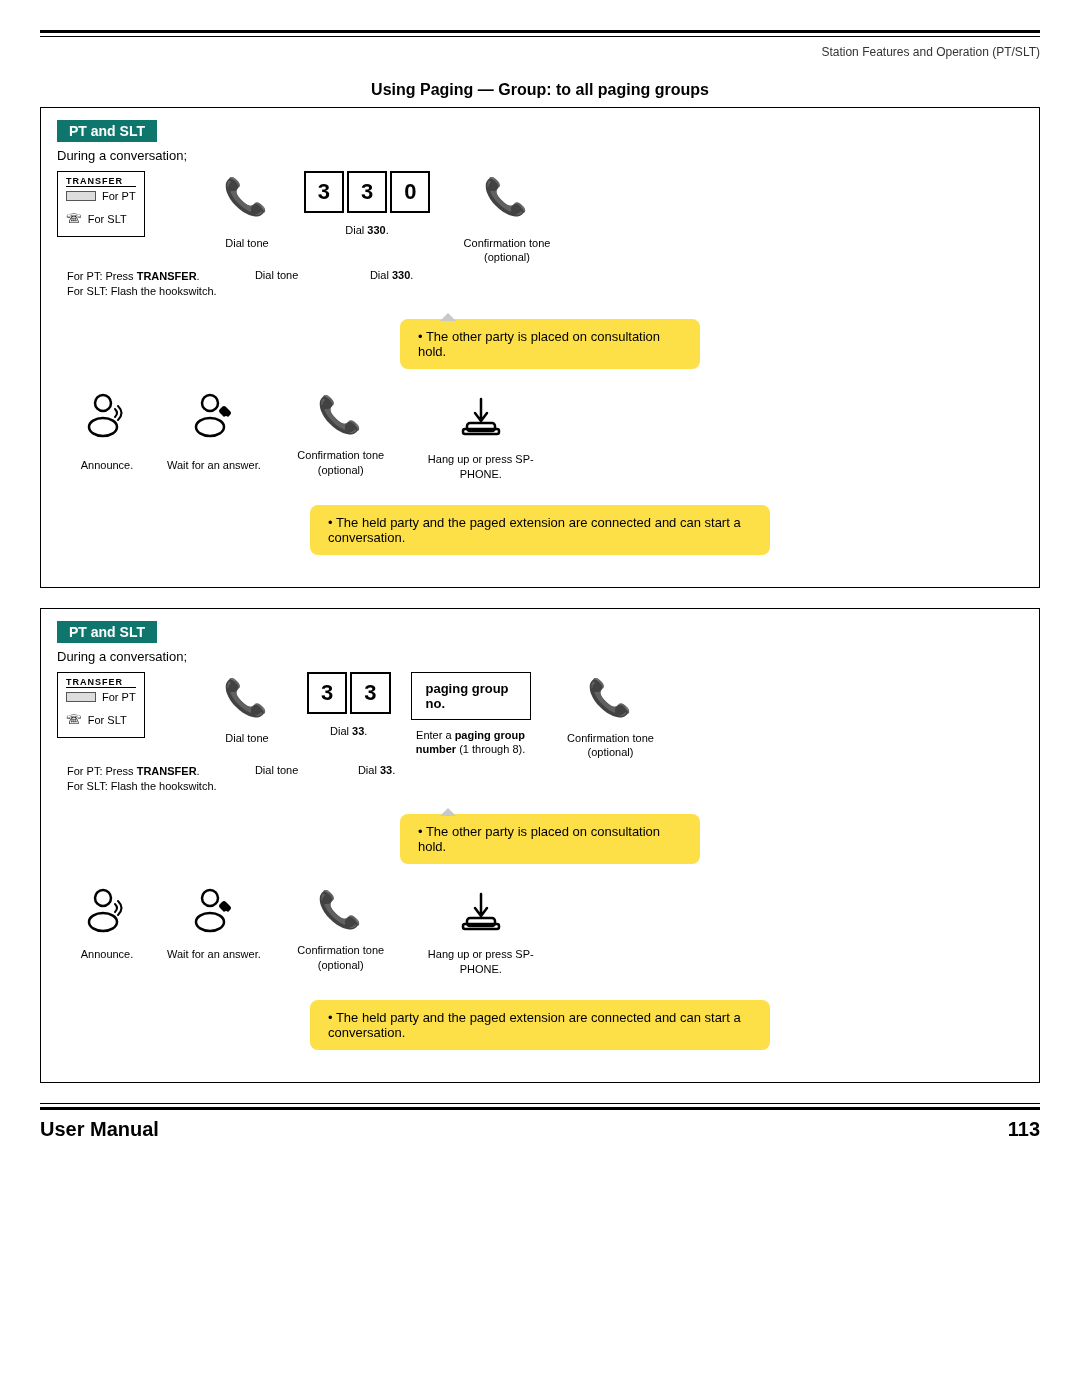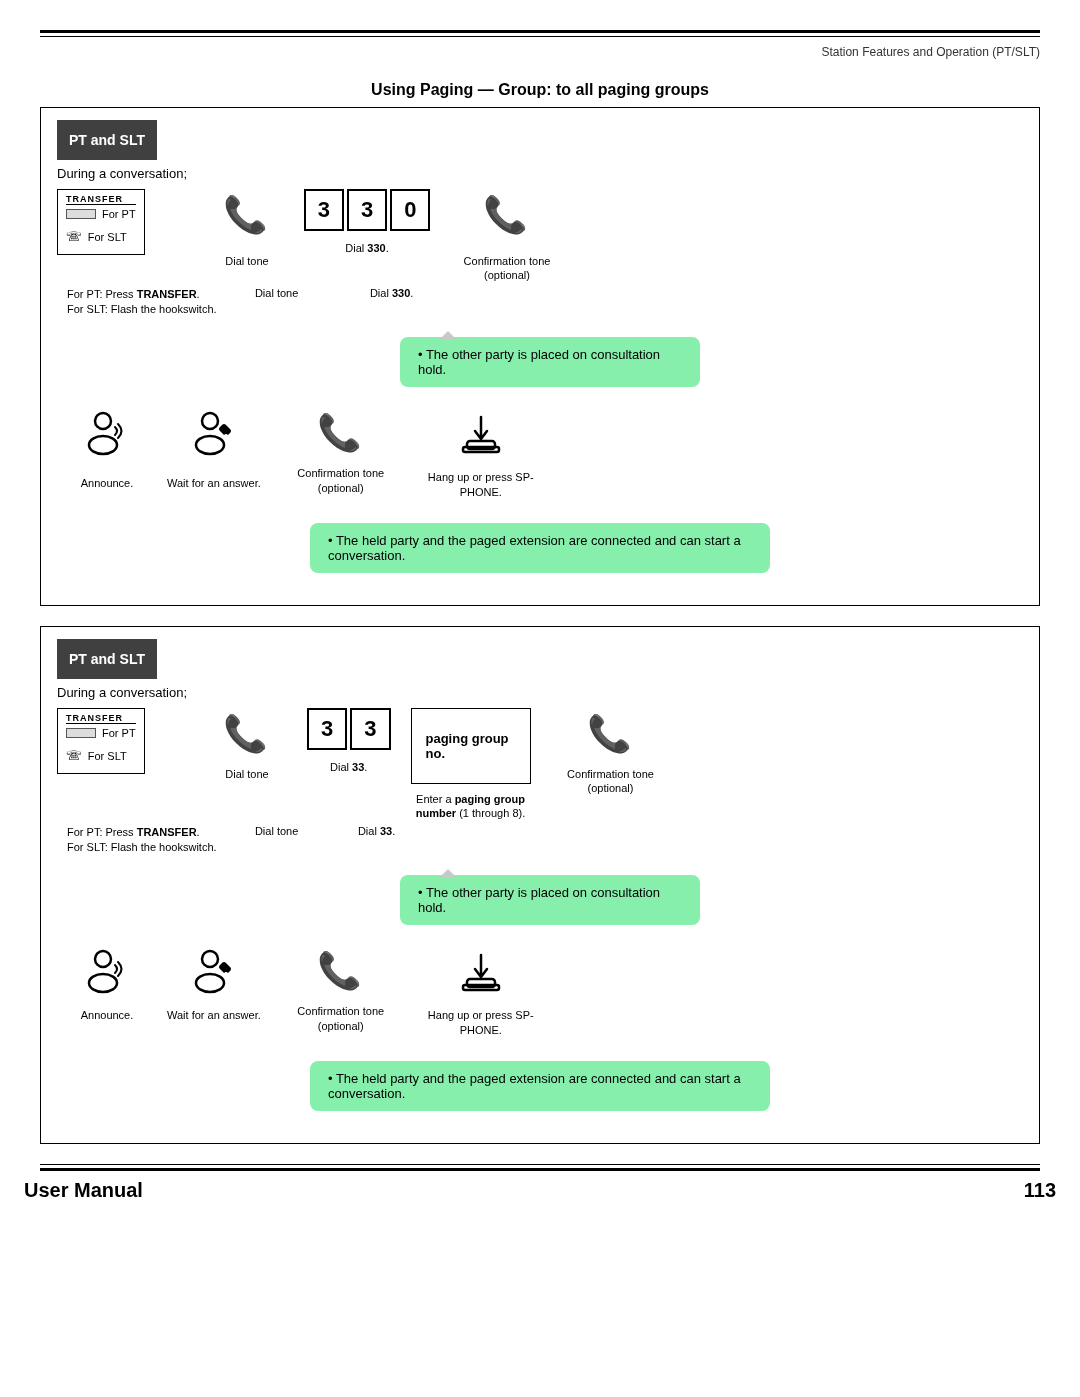--- a/index.html
+++ b/index.html
@@ -39,25 +39,25 @@
       font-weight: bold;
       margin: 18px 40px 8px;
     }
     .box {
       border: 1.5px solid #000;
       margin: 0 40px 20px;
       padding: 12px 16px 16px;
       background: #fff;
     }
     .box-header {
-      background: #404040;
+      background: #0f766e;
       color: #fff;
       font-weight: bold;
       font-size: 14px;
-      padding: 12px 12px;
+      padding: 3px 12px;
       display: inline-block;
       margin-bottom: 6px;
     }
     .italic-label {
       font-size: 13px;
       margin-bottom: 8px;
     }
     .step-row {
       display: flex;
       align-items: flex-start;
@@ -72,56 +72,56 @@
       max-width: 120px;
     }
     .step-label {
       font-size: 11px;
       text-align: center;
       margin-top: 4px;
       line-height: 1.3;
     }
     .step-label b { font-weight: bold; }
     .info-bubble {
-      background: #86efac;
+      background: #fde047;
       border-radius: 8px;
       padding: 10px 18px;
       margin: 12px auto;
       max-width: 320px;
       font-size: 13px;
       position: relative;
     }
     .info-bubble.left-arrow::before {
       content: '';
       position: absolute;
       left: 40px;
       top: -14px;
       border: 8px solid transparent;
       border-bottom-color: #c8c8c8;
     }
     .paging-group-box {
       border: 1.5px solid #000;
-      padding: 22px 14px;
+      padding: 8px 14px;
       font-size: 13px;
       font-weight: bold;
       background: #fff;
       margin-bottom: 4px;
     }
     .footer-line-top {
       border-top: 1.5px solid #000;
       margin: 20px 40px 0;
     }
     .footer-line-bottom {
       border-top: 3px solid #000;
       margin: 3px 40px 0;
     }
     .footer-row {
       display: flex;
       justify-content: space-between;
-      padding: 8px 24px;
+      padding: 8px 40px;
       font-size: 20px;
       font-weight: bold;
     }
   </style>
 </head>
 <body>
 
 <div class="page-container">
 
   <div class="header-line-top"></div>

